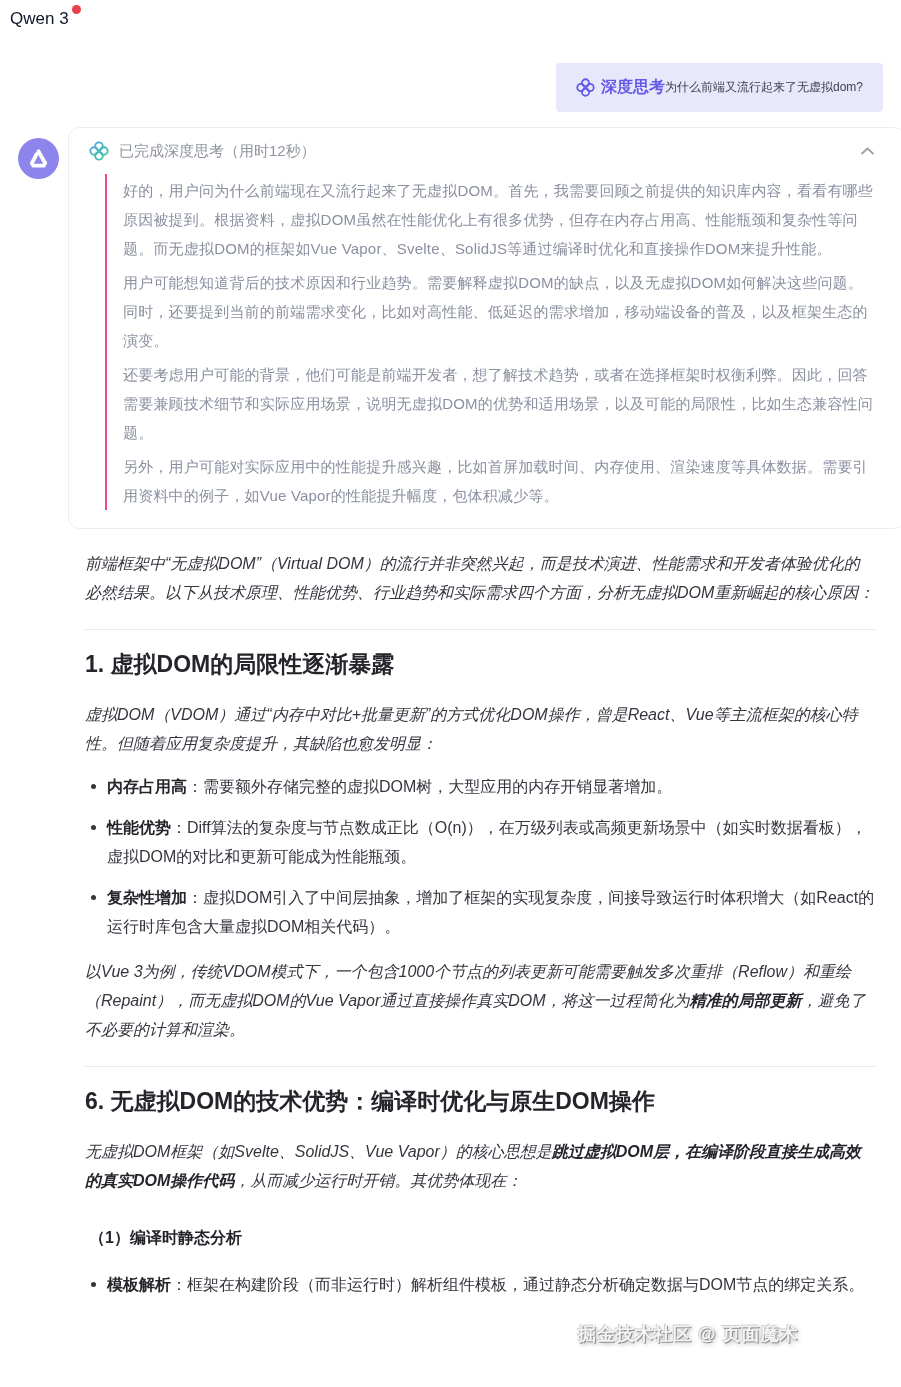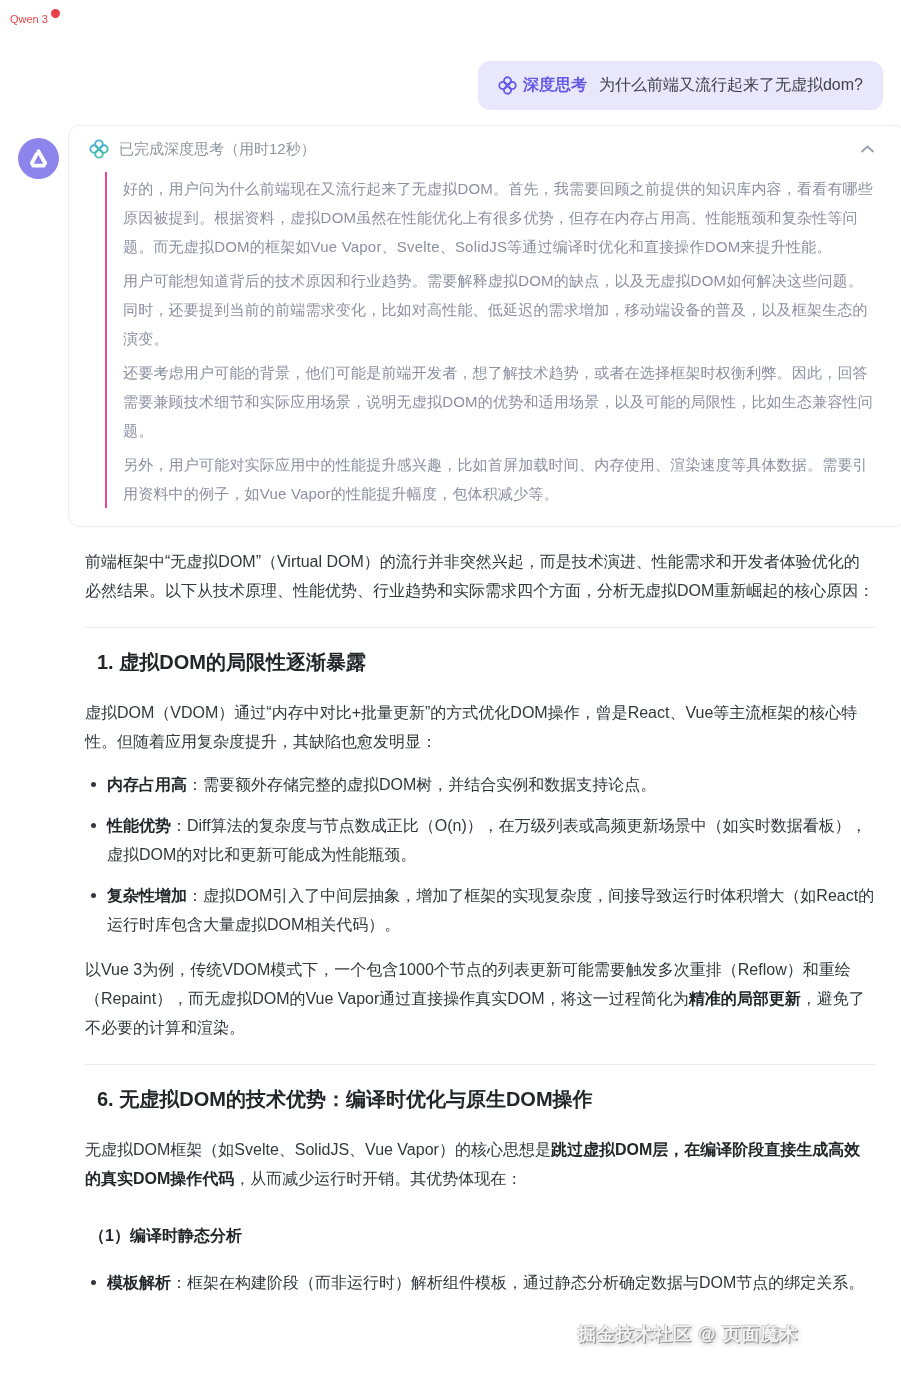--- a/index.html
+++ b/index.html
@@ -3,33 +3,33 @@
 <meta charset="utf-8">
 <style>
   * { margin:0; padding:0; box-sizing:border-box; }
   html,body { background:#fff; }
   body {
     width:901px; height:1387px; position:relative; overflow:hidden;
     font-family:"Liberation Sans","DejaVu Sans",sans-serif;
     -webkit-font-smoothing:antialiased;
   }
   .topbar { padding:9px 0 0 10px; }
-  .app-title { position:relative; display:inline-block; font-size:11px; color:#ef4444; }
+  .app-title { position:relative; display:inline-block; font-size:17px; color:#0f172a; }
   .notif-dot { position:absolute; right:-12px; top:-4px; width:9px; height:9px; border-radius:50%; background:#e8404a; }
 
   
   .user-row { display:flex; justify-content:flex-end; padding:34px 18px 0 0; }
   .user-bubble {
-    display:inline-flex; align-items:center; gap:12px;
-    background:#e9e7fb; border-radius:12px; padding:14px 20px;
+    display:inline-flex; align-items:center; 
+    background:#e9e7fb; border-radius:4px; padding:14px 20px;
     max-width:560px;
   }
   .deep-badge { display:inline-flex; align-items:center; gap:6px; }
   .deep-badge .label { font-size:16px; font-weight:700; color:#6459e8; }
-  .user-question { font-size:16px; color:#3f434c; }
+  .user-question { font-size:12px; color:#3f434c; }
 
   
   .avatar {
     position:absolute; left:18px; top:138px; width:41px; height:41px;
     border-radius:50%; background:#8d85ec; display:flex; align-items:center; justify-content:center;
   }
 
   
   .thinking-panel {
     margin:15px 18px 0 68px; width:838px;
@@ -43,24 +43,24 @@
     margin:13px 0 0 16px; border-left:2px solid #ec4899; padding:2px 14px 0 16px;
   }
   .thinking-quote p {
     font-size:15px; line-height:29px; color:#8b90a0; margin-bottom:5px;
     letter-spacing:.2px;
   }
   .thinking-quote p:last-child { margin-bottom:2px; }
 
   
   .main { margin:20px 26px 0 85px; width:790px; color:#33363d; font-size:16px; line-height:29px; }
-  .main p { margin:0 0 14px; }
+  .main p { margin:0 0 14px;font-style:italic; }
   .main .intro { margin-bottom:10px; }
   hr.divider { border:none; border-top:1px solid #e7e8ec; margin:22px 0 22px; }
-  h3.sec { font-size:20px; font-weight:700; color:#23252a; line-height:24px; margin:0 12px 24px; }
+  h3.sec { font-size:23px; font-weight:700; color:#23252a; line-height:24px; margin:0 0 24px; }
   h4.sub { font-size:16px; font-weight:700; color:#23252a; margin:28px 0 18px; padding-left:4px; }
   .main b { color:#24262b; }
   ul.blist { list-style:none; margin:0 0 16px; padding-left:4px; }
   ul.blist > li { position:relative; padding-left:18px; margin-bottom:12px; }
   ul.blist > li::before {
     content:""; position:absolute; left:2px; top:12px; width:5px; height:5px;
     border-radius:50%; background:#33363d;
   }
 
   
@@ -147,21 +147,21 @@
 <div class="main">
   <p class="intro">前端框架中“无虚拟DOM”（Virtual DOM）的流行并非突然兴起，而是技术演进、性能需求和开发者体验优化的必然结果。以下从技术原理、性能优势、行业趋势和实际需求四个方面，分析无虚拟DOM重新崛起的核心原因：</p>
 
   <hr class="divider">
 
   <h3 class="sec">1. 虚拟DOM的局限性逐渐暴露</h3>
   <p>虚拟DOM（VDOM）通过“内存中对比+批量更新”的方式优化DOM操作，曾是React、Vue等主流框架的核心特性。但随着应用复杂度提升，其缺陷也愈发明显：</p>
 
   <ul class="blist">
     <li>
-      <b>内存占用高</b><span>：需要额外存储完整的虚拟DOM树，并结合实例和数据支持论点。</span>
+      <b>内存占用高</b><span>：需要额外存储完整的虚拟DOM树，大型应用的内存开销显著增加。</span>
     </li>
     <li>
       <b>性能优势</b><span>：Diff算法的复杂度与节点数成正比（O(n)），在万级列表或高频更新场景中（如实时数据看板），虚拟DOM的对比和更新可能成为性能瓶颈。</span>
     </li>
     <li>
       <b>复杂性增加</b><span>：虚拟DOM引入了中间层抽象，增加了框架的实现复杂度，间接导致运行时体积增大（如React的运行时库包含大量虚拟DOM相关代码）。</span>
     </li>
   </ul>
 
   <p><span>以Vue 3为例，传统VDOM模式下，一个包含1000个节点的列表更新可能需要触发多次重排（Reflow）和重绘（Repaint），而无虚拟DOM的Vue Vapor通过直接操作真实DOM，将这一过程简化为</span><b>精准的局部更新</b><span>，避免了不必要的计算和渲染。</span></p>

